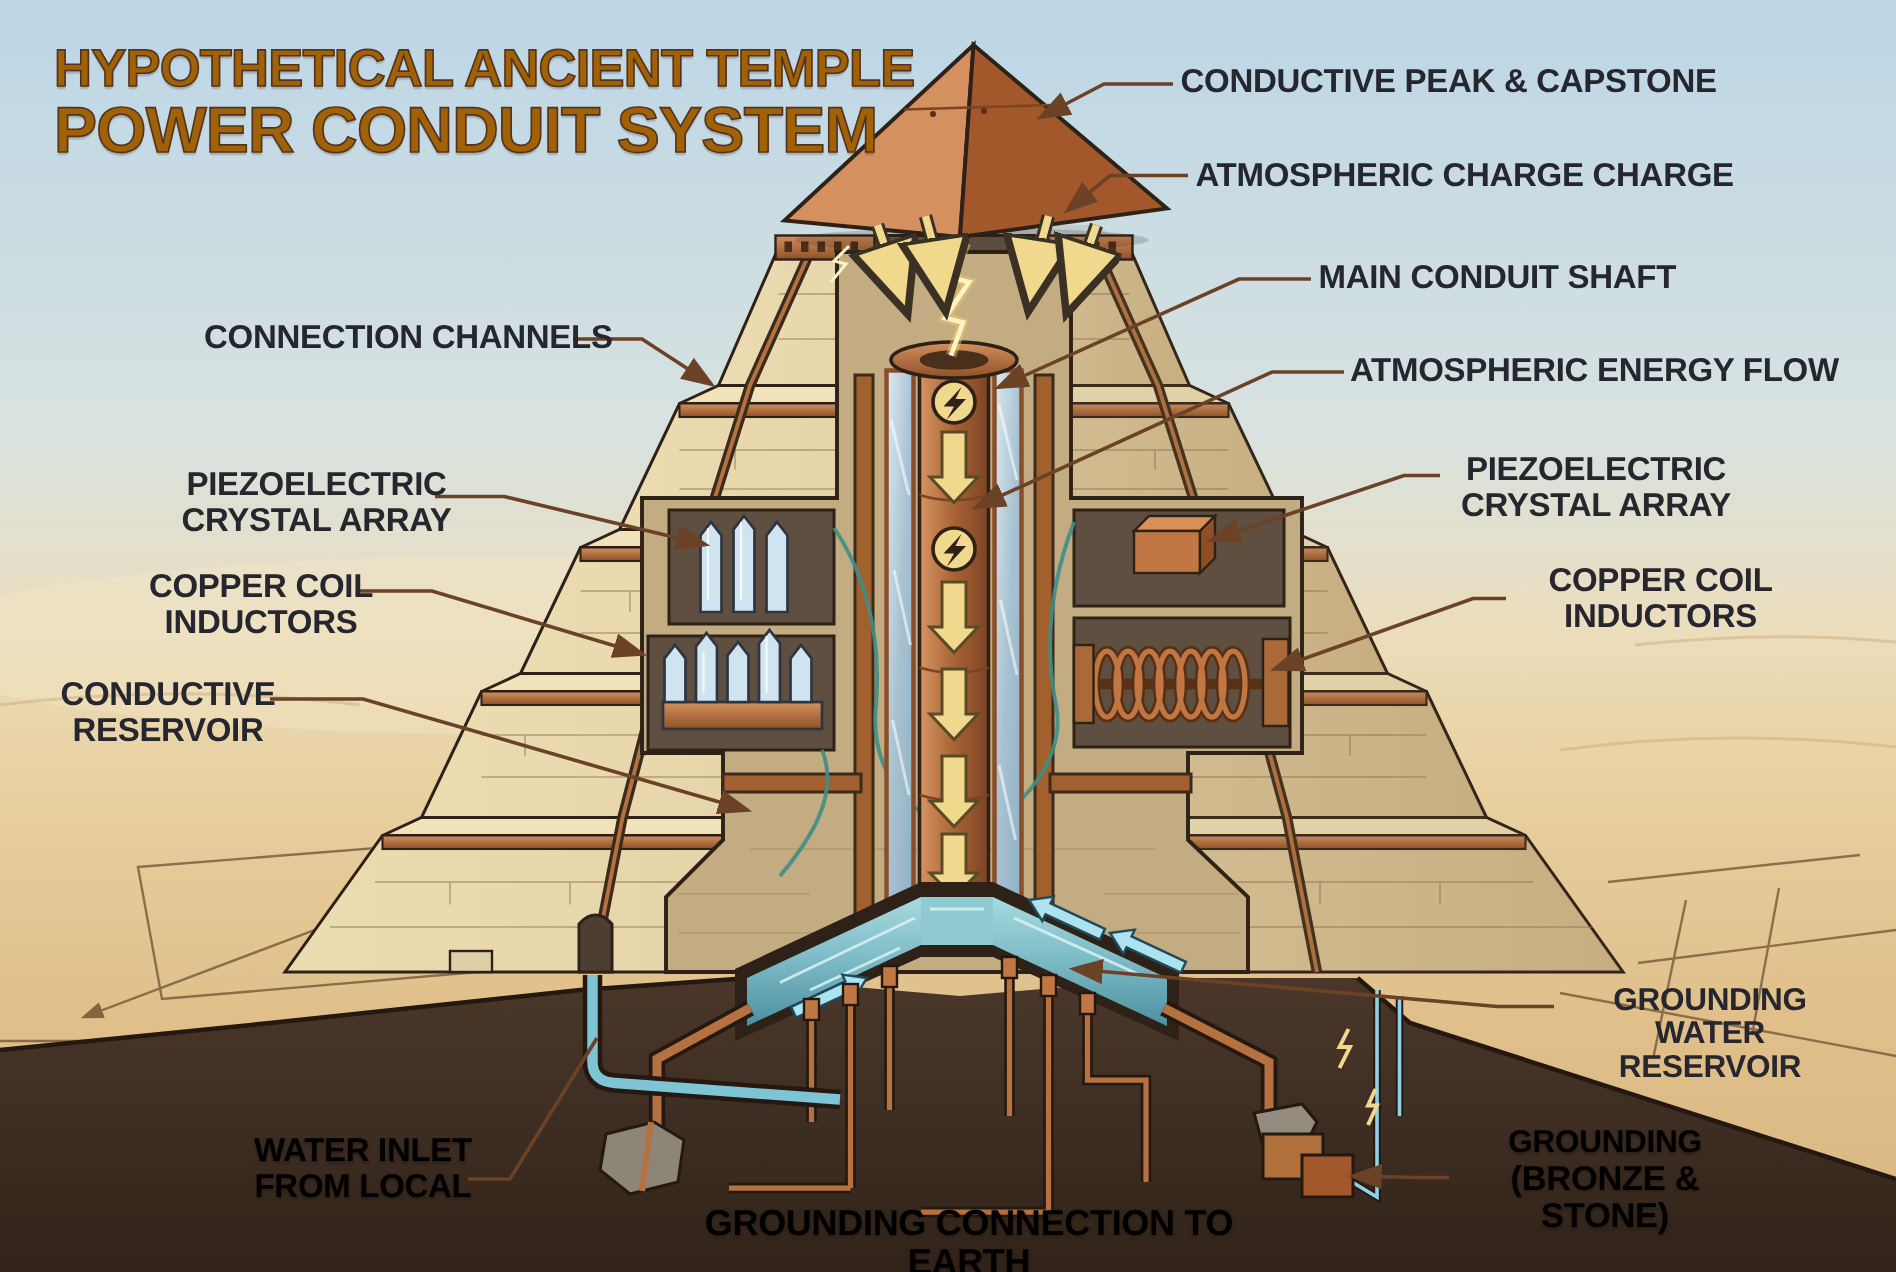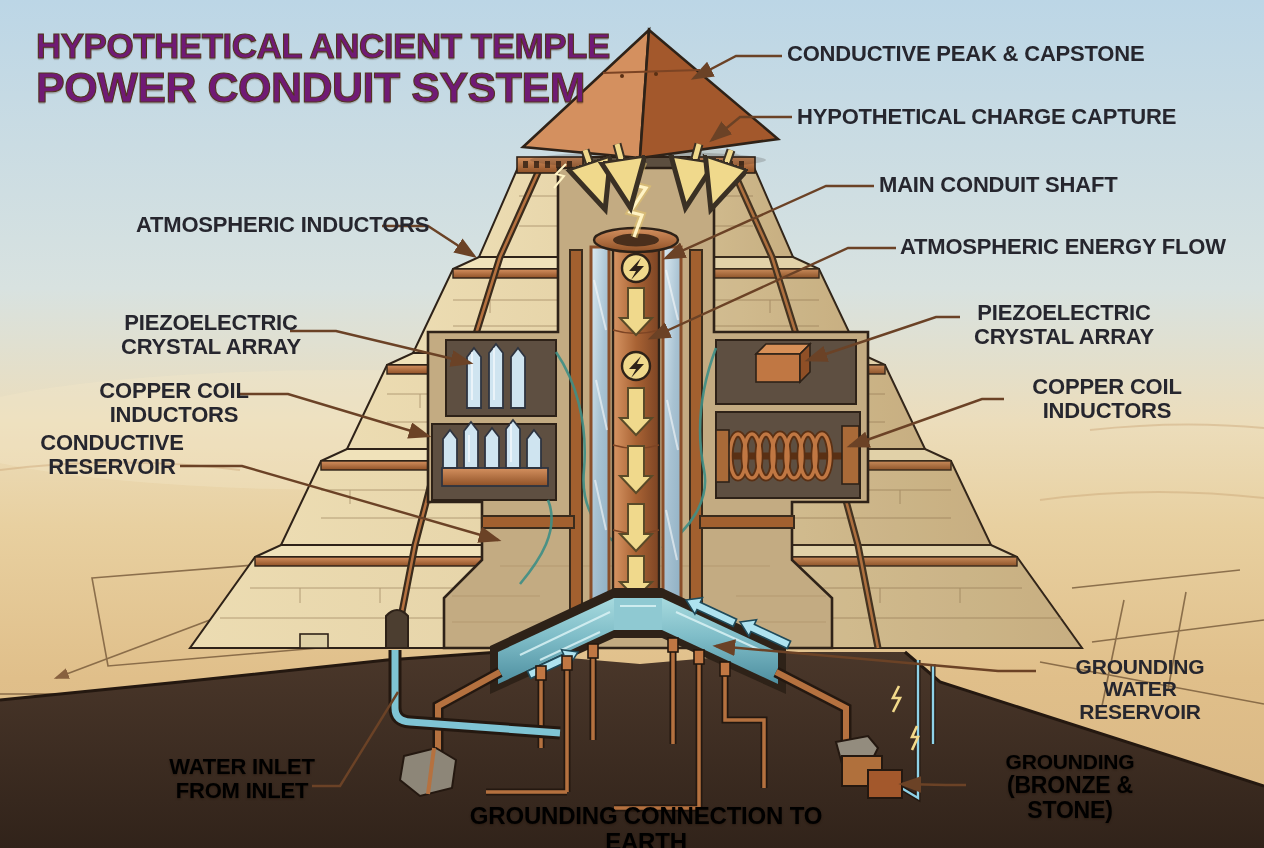--- a/index.html
+++ b/index.html
@@ -9,37 +9,37 @@
   .labels{position:absolute;left:0;top:0;width:1264px;height:848px;z-index:2;}
   .lbl{position:absolute;font-weight:700;line-height:1.07;letter-spacing:-0.2px;
        white-space:nowrap;}
   .lbl.dark{color:#26262e;}
   .lbl.cream{color:#000000;text-shadow:0 1px 2px rgba(35,20,10,.55);}
   .lbl.center{text-align:center;white-space:normal;}
   .sz21{font-size:21px;}
   .sz22{font-size:22px;}
   .sub{font-size:23px;display:block;}
   #title{position:absolute;left:36px;top:26px;font-weight:700;line-height:1.12;
-         color:#701a75;-webkit-text-stroke:1.1px #53331f;
+         color:#a16207;-webkit-text-stroke:1.1px #53331f;
          text-shadow:0 2px 1px rgba(60,35,18,.25);letter-spacing:-0.5px;}
   #title .t1{font-size:35px;display:block;}
   #title .t2{font-size:43px;display:block;margin-top:-2px;}
   
   #lbl-conductive-peak{left:787px;top:42px;}
   #lbl-atmospheric-charge{left:797px;top:105px;}
   #lbl-main-conduit{left:879px;top:173px;}
   #lbl-electrical-energy{left:900px;top:235px;}
   #lbl-piezo-right{left:964px;top:301px;width:200px;}
   #lbl-copper-right{left:1007px;top:375px;width:200px;}
   #lbl-grounding-reservoir{left:1040px;top:656px;width:200px;}
   #lbl-grounding-rods{left:970px;top:751px;width:200px;}
   #lbl-atmospheric-channels{left:136px;top:213px;}
   #lbl-piezo-left{left:111px;top:311px;width:200px;}
   #lbl-copper-left{left:74px;top:379px;width:200px;}
-  #lbl-conductive-channels{left:12px;top:431px;width:200px;}
+  #lbl-conductive-channels{left:12px;top:451px;width:200px;}
   #lbl-water-inlet{left:142px;top:755px;width:200px;}
   #lbl-grounding-caption{left:446px;top:803px;width:400px;font-size:24px;}
 </style>
 </head>
 <body>
 
 <svg id="scene" viewBox="0 0 1264 848">
   <defs>
     <linearGradient id="skyGrad" x1="0" y1="0" x2="0" y2="1">
       <stop offset="0" stop-color="#bcd6e6"></stop>
@@ -368,21 +368,21 @@
 <div class="labels">
   <div id="title">
     <span class="t1">HYPOTHETICAL ANCIENT TEMPLE</span>
     <span class="t2">POWER CONDUIT SYSTEM</span>
   </div>
 
   <div id="lbl-conductive-peak" class="lbl dark sz22">
     <span>CONDUCTIVE PEAK &amp; CAPSTONE</span>
   </div>
   <div id="lbl-atmospheric-charge" class="lbl dark sz22">
-    <span>HYPOTHETICAL CHARGE CAPTURE</span>
+    <span>ATMOSPHERIC CHARGE CHARGE</span>
   </div>
   <div id="lbl-main-conduit" class="lbl dark sz22">
     <span>MAIN CONDUIT SHAFT</span>
   </div>
   <div id="lbl-electrical-energy" class="lbl dark sz22">
     <span>ATMOSPHERIC ENERGY FLOW</span>
   </div>
   <div id="lbl-piezo-right" class="lbl dark sz22 center">
     <div>PIEZOELECTRIC</div>
     <div>CRYSTAL ARRAY</div>
@@ -393,34 +393,34 @@
   </div>
   <div id="lbl-grounding-reservoir" class="lbl dark sz21 center">
     <div>GROUNDING</div>
     <div>WATER RESERVOIR</div>
   </div>
   <div id="lbl-grounding-rods" class="lbl cream sz21 center">
     <div>GROUNDING</div>
     <span class="sub">(BRONZE &amp; STONE)</span>
   </div>
   <div id="lbl-atmospheric-channels" class="lbl dark sz22">
-    <span>ATMOSPHERIC INDUCTORS</span>
+    <span>CONNECTION CHANNELS</span>
   </div>
   <div id="lbl-piezo-left" class="lbl dark sz22 center">
     <div>PIEZOELECTRIC</div>
     <div>CRYSTAL ARRAY</div>
   </div>
   <div id="lbl-copper-left" class="lbl dark sz22 center">
     <div>COPPER COIL</div>
     <div>INDUCTORS</div>
   </div>
   <div id="lbl-conductive-channels" class="lbl dark sz22 center">
     <div>CONDUCTIVE</div>
     <div>RESERVOIR</div>
   </div>
   <div id="lbl-water-inlet" class="lbl cream sz22 center">
     <div>WATER INLET</div>
-    <div>FROM INLET</div>
+    <div>FROM LOCAL</div>
   </div>
   <div id="lbl-grounding-caption" class="lbl cream center">
     <span>GROUNDING CONNECTION TO EARTH</span>
   </div>
 </div>
 
 </body></html>

